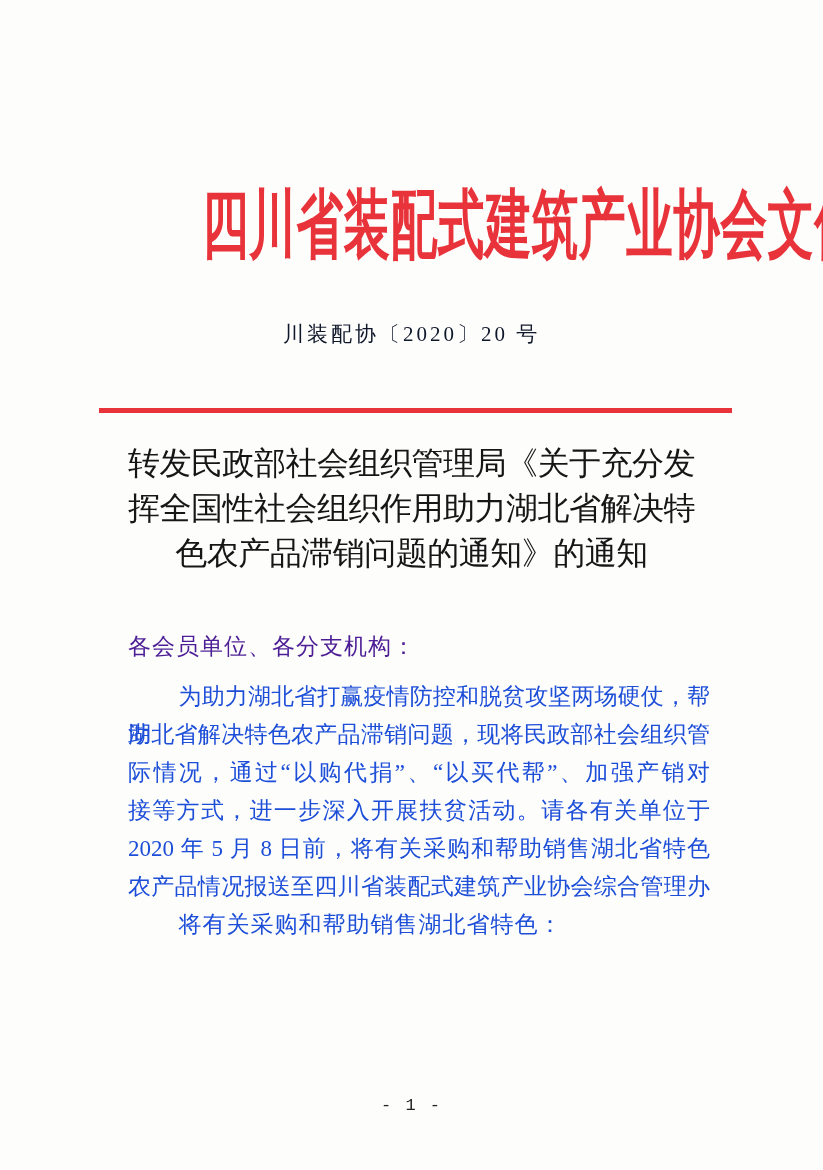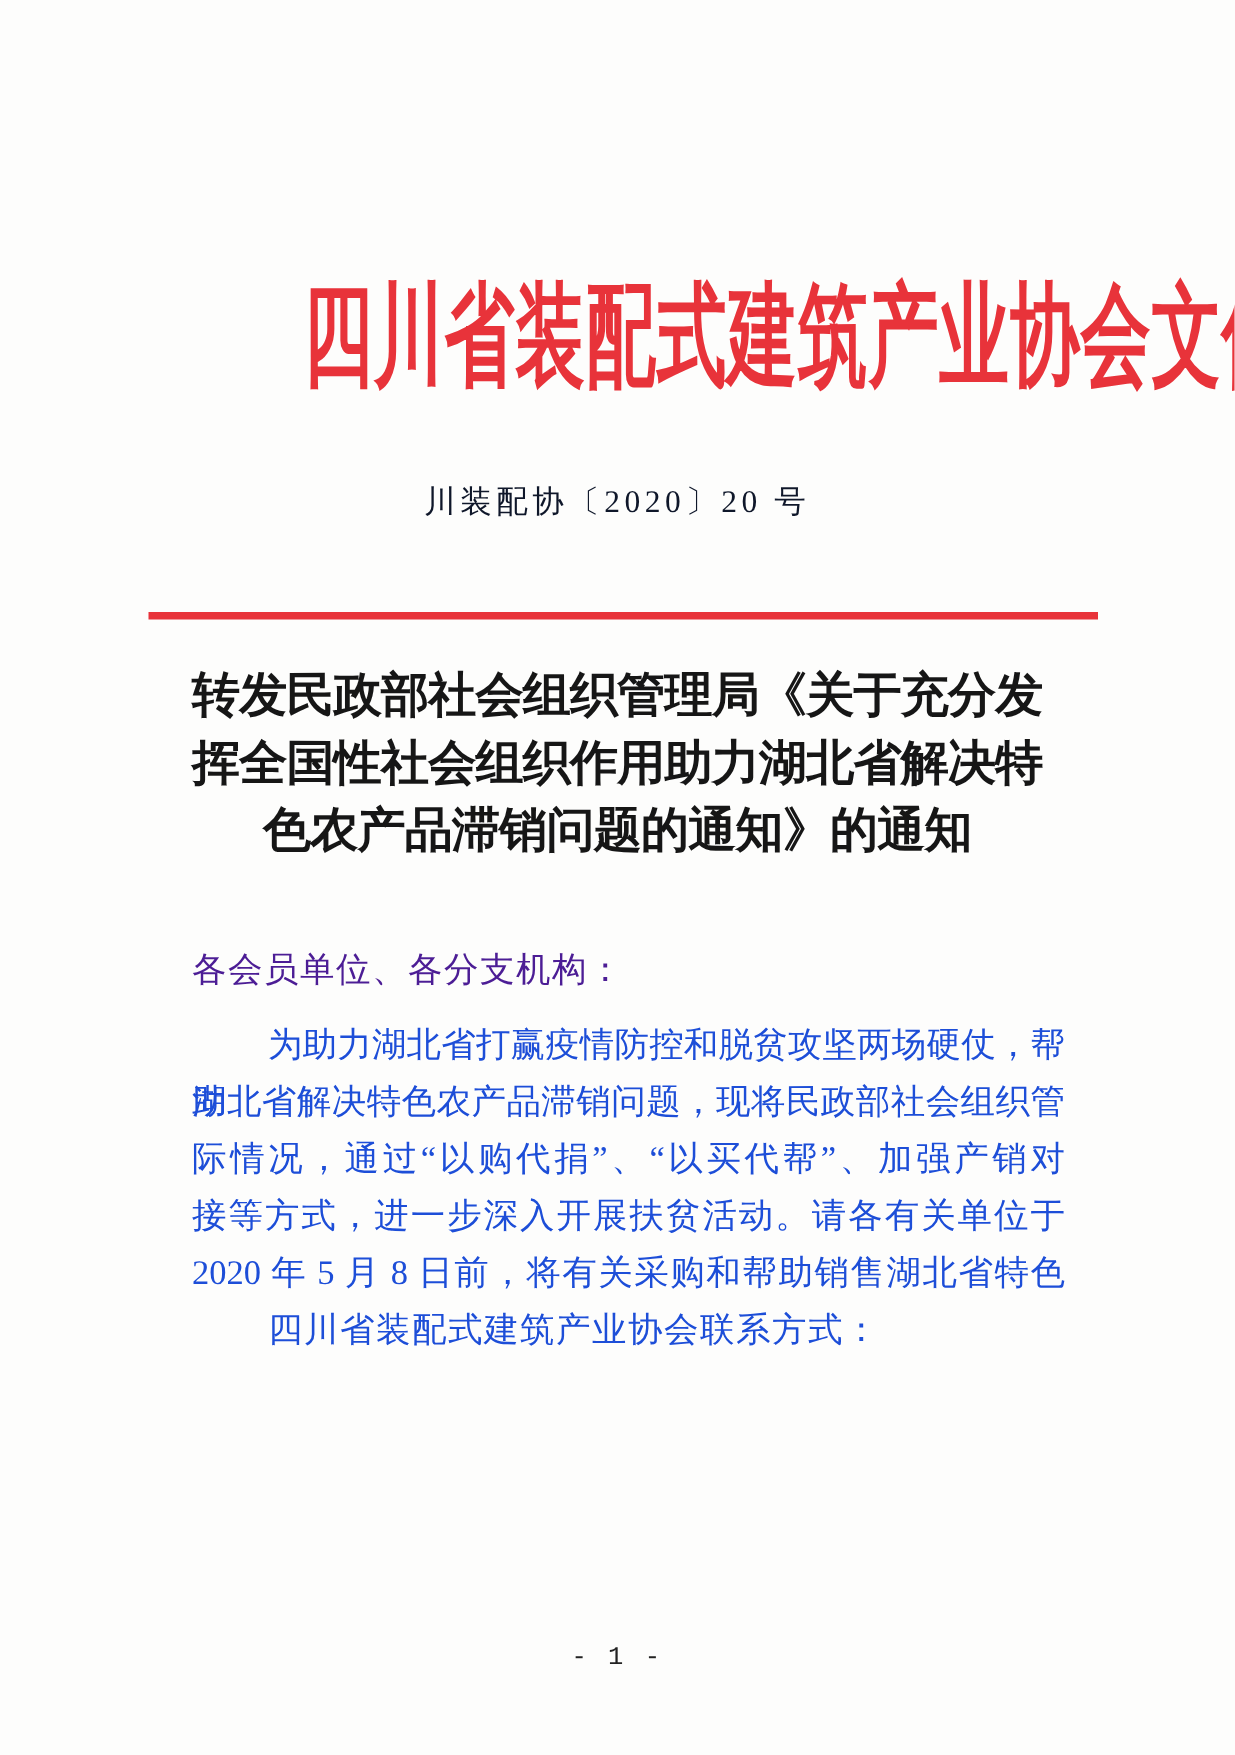--- a/index.html
+++ b/index.html
@@ -53,21 +53,21 @@
     top: 408px; left: 99px;
     width: 633px; height: 5px;
     background: var(--accent);
   }
   
   .doc-title {
     position: absolute;
     top: 441px; left: 55px; right: 55px;
     text-align: center;
     font-size: 32px;
-    font-weight: 700;
+    font-weight: 400;
     line-height: 45px;
     white-space: pre-line;
     color: #161616;
     letter-spacing: -0.5px;
   }
   
   .salutation {
     position: absolute;
     top: 628px; left: 128px;
     font-size: 23px;
@@ -133,20 +133,21 @@
       <div class="body-line justify">湖北省解决特色农产品滞销问题，现将民政部社会组织管</div>
 
 
 
       <div class="body-line justify">际情况，通过“以购代捐”、“以买代帮”、加强产销对</div>
 
       <div class="body-line justify">接等方式，进一步深入开展扶贫活动。请各有关单位于</div>
 
       <div class="body-line justify">2020 年 5 月 8 日前，将有关采购和帮助销售湖北省特色</div>
 
+      <div class="body-line justify">农产品情况报送至四川省装配式建筑产业协会综合管理办</div>
 
 
-      <div class="body-line indent">四川省装配式建筑产业协会联系方式：</div>
+      <div class="body-line indent">将有关采购和帮助销售湖北省特色：</div>
     </div>
 
   <div class="page-number">- 1 -</div>
 
 </div>
 
 </body></html>

